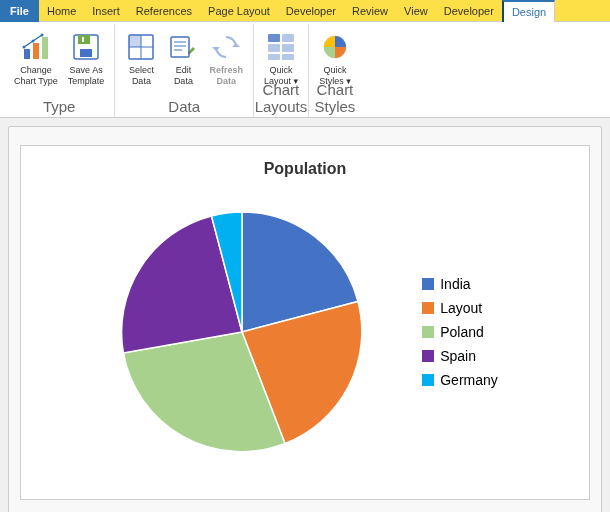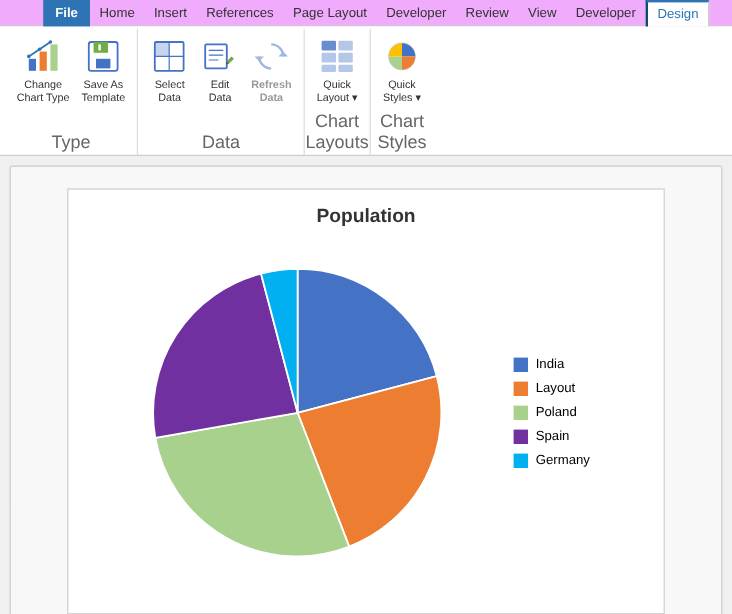--- a/index.html
+++ b/index.html
@@ -1,41 +1,41 @@
 <!DOCTYPE html>
 <html><head>
   <meta charset="utf-8">
   <style>
     * { margin: 0; padding: 0; box-sizing: border-box; }
     body { width: 610px; height: 512px; font-family: 'Segoe UI', Arial, sans-serif; font-size: 11px; background: #f0f0f0; overflow: hidden; }
 
     
-    .menu-bar { display: flex; align-items: center; background: #f0abfc; border-bottom: 1px solid #ccc; height: 22px; padding-left: 36px; }
+    .menu-bar { display: flex; align-items: center; background: #fde047; border-bottom: 1px solid #ccc; height: 22px; }
     .menu-file { background: #2e74b5; color: white; padding: 3px 10px; font-size: 11px; font-weight: bold; height: 22px; display: flex; align-items: center; cursor: pointer; }
     .menu-item { padding: 3px 8px; font-size: 11px; color: #333; cursor: pointer; height: 22px; display: flex; align-items: center; }
     .menu-item.active { background: white; border-left: 2px solid #0c4a6e; border-right: 1px solid #ccc; border-top: 2px solid #2e74b5; color: #2e74b5; }
 
     
-    .ribbon { background: white; border-bottom: 1px solid #ccc; display: flex; align-items: stretch; padding: 2px 4px 0 4px; height: 108px; }
+    .ribbon { background: white; border-bottom: 1px solid #ccc; display: flex; align-items: stretch; padding: 2px 4px 0 4px; height: 96px; }
     .ribbon-group { display: flex; flex-direction: column; align-items: center; border-right: 1px solid #ddd; padding: 4px 6px 2px 6px; position: relative; }
     .ribbon-group:last-child { border-right: none; }
     .ribbon-group-label { font-size: 15px; color: #666; position: absolute; bottom: 2px; text-align: center; width: 100%; }
     .ribbon-items { display: flex; align-items: flex-start; gap: 2px; flex: 1; padding-bottom: 14px; }
     .ribbon-btn { display: flex; flex-direction: column; align-items: center; justify-content: flex-start; cursor: pointer; padding: 3px 4px; border-radius: 2px; min-width: 36px; text-align: center; font-size: 9.5px; color: #333; line-height: 1.2; gap: 2px; }
     .ribbon-btn .icon { width: 32px; height: 32px; display: flex; align-items: center; justify-content: center; }
     .ribbon-btn .label { font-size: 9px; text-align: center; }
 
     
     .chart-container { background: #f8f8f8; margin: 8px; border: 1px solid #ccc; border-radius: 2px; padding: 10px; display: flex; align-items: center; justify-content: center; height: calc(512px - 120px); position: relative; }
-    .chart-inner { background: white; border: 1px solid #ccc; width: 498px; height: 355px; display: flex; align-items: center; justify-content: center; position: relative; padding: 10px; }
+    .chart-inner { background: white; border: 1px solid #ccc; width: 570px; height: 355px; display: flex; align-items: center; justify-content: center; position: relative; padding: 10px; }
     .chart-title { position: absolute; top: 14px; left: 50%; transform: translateX(-50%); font-size: 16px; font-weight: bold; color: #333; }
     .chart-content { display: flex; align-items: center; justify-content: center; width: 100%; height: 100%; }
     .pie-wrapper { display: flex; align-items: center; gap: 30px; margin-top: 20px; }
     .legend { display: flex; flex-direction: column; gap: 8px; margin-left: 20px; }
-    .legend-item { display: flex; align-items: center; gap: 6px; font-size: 11px; }
+    .legend-item { display: flex; align-items: center; gap: 6px; font-size: 14px; }
     .legend-color { width: 12px; height: 12px; }
 
     
     .pie-svg { width: 260px; height: 260px; }
   </style>
 </head>
 <body>
 
 <div class="menu-bar">
   <div class="menu-file">File</div>

